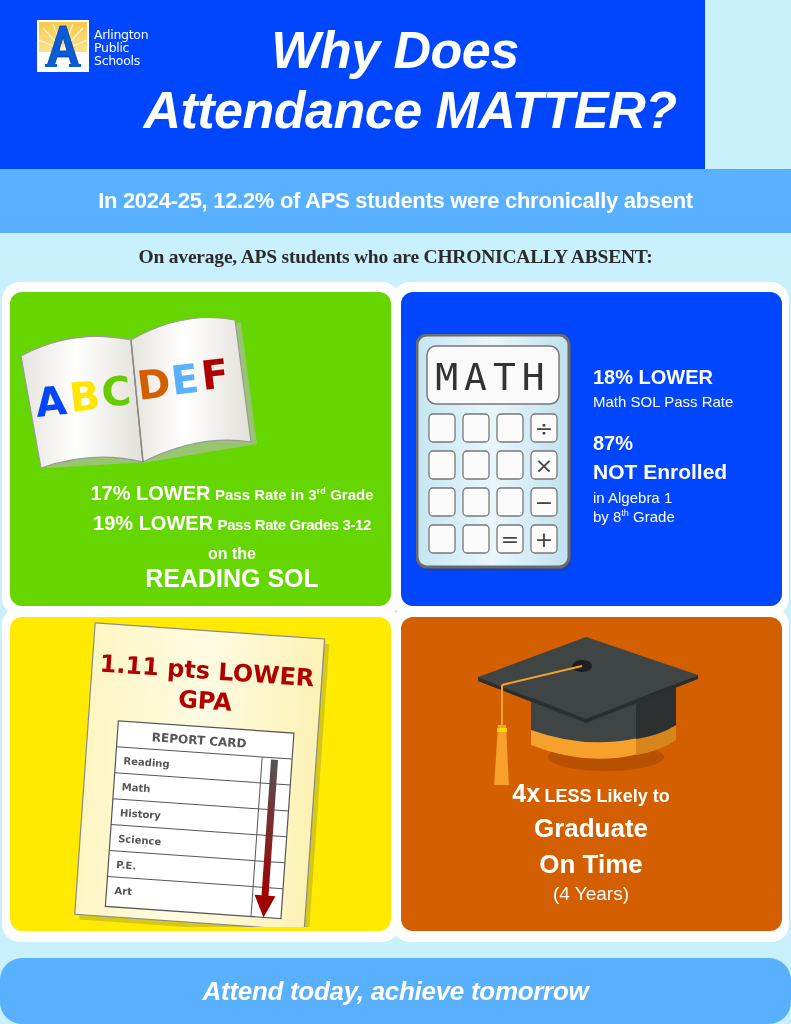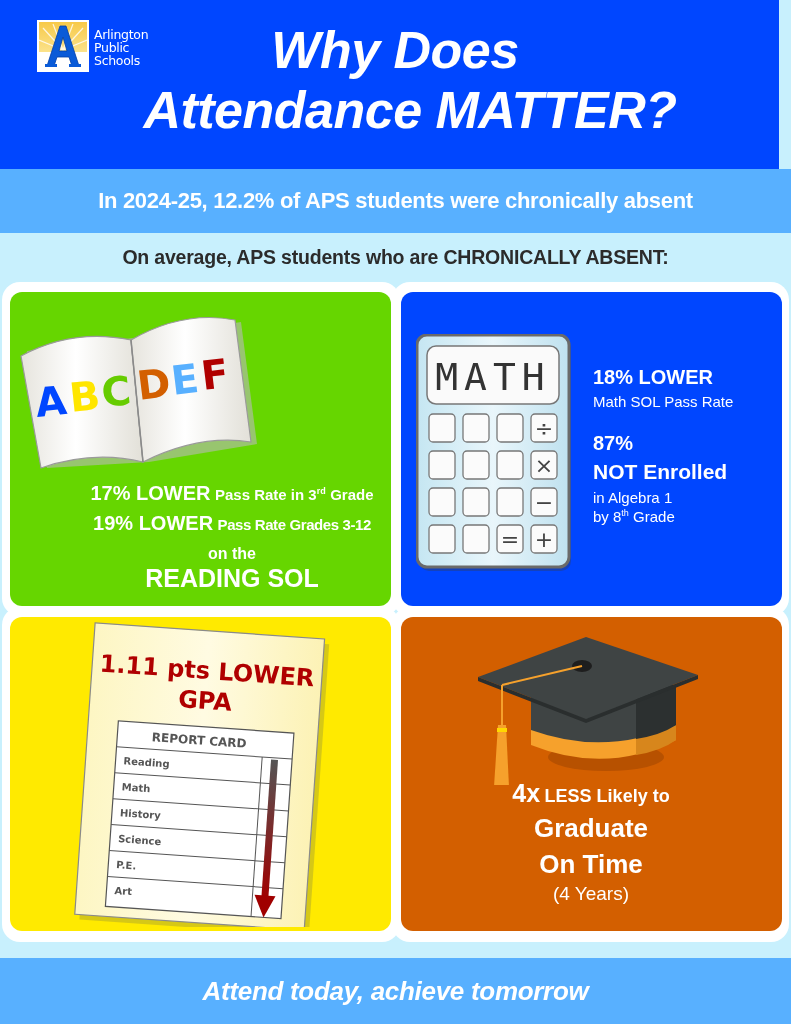--- a/index.html
+++ b/index.html
@@ -1,31 +1,31 @@
 <!DOCTYPE html>
 <html><head>
 <meta charset="utf-8">
 <style>
   * { box-sizing: border-box; margin: 0; padding: 0; }
   html, body { width: 791px; height: 1024px; overflow: hidden; }
   body { position: relative; background: #c8f0fd; font-family: "Liberation Sans", sans-serif; }
 
-  .header { position: absolute; left: 0; top: 0; width: 779px; height: 169px; background: #0046ff; }
+  .header { position: absolute; left: 0; top: 0; width: 705px; height: 169px; background: #0046ff; }
   .logo { position: absolute; left: 37px; top: 20px; display: flex; align-items: flex-start; }
   .logo-box { width: 52px; height: 52px; border: 2px solid #ffffff; background: linear-gradient(to bottom, #f7c948 0%, #fbe28a 62%, #ffffff 62%, #ffffff 100%); position: relative; overflow: hidden; }
   .logo-box svg { position: absolute; left: 0; top: 0; }
   .logo-text { color: #ffffff; font-size: 12.5px; line-height: 13px; margin-left: 5px; margin-top: 8px; font-family: "DejaVu Sans", sans-serif; letter-spacing: -0.3px; }
   .title { position: absolute; left: 150px; width: 630px; text-align: center; color: #ffffff; font-weight: bold; font-style: italic; font-size: 52px; line-height: 56px; letter-spacing: -0.5px; }
   .title.l1 { top: 22px; left: 130px; width: 530px; }
   .title.l2 { top: 82px; left: 30px; width: 760px; }
 
   .stat-band { position: absolute; left: 0; top: 169px; width: 791px; height: 64px; background: #58b0ff; display: flex; align-items: center; justify-content: center; }
   .stat-band span { color: #ffffff; font-weight: bold; font-size: 22px; letter-spacing: -0.3px; }
 
-  .subhead { position: absolute; left: 0; top: 233px; width: 791px; height: 48px; display: flex; align-items: center; justify-content: center; }
+  .subhead { position: absolute; left: 0; top: 233px; width: 791px; height: 48px; display: flex; align-items: center; justify-content: center; font-family: Liberation Serif, serif; }
   .subhead span { color: #2b2b2b; font-weight: bold; font-size: 19.5px; letter-spacing: -0.2px; }
 
   .card-frame { position: absolute; background: #ffffff; border-radius: 18px; }
   .card { position: absolute; border-radius: 12px; overflow: hidden; }
   .green { background: #66d600; }
   .blue { background: #0046ff; }
   .yellow { background: #ffea00; }
   .orange { background: #d35f00; }
   .abs { position: absolute; }
 
@@ -34,21 +34,21 @@
   .big { font-size: 20px; }
   .small { font-size: 15px; }
   sup { font-size: 9px; vertical-align: super; line-height: 0; }
 
   
   .math-text { position: absolute; left: 192px; color: #ffffff; white-space: nowrap; }
   .math-head { font-weight: bold; font-size: 20px; }
   .math-sub { font-size: 15px; line-height: 19px; }
 
   
-  .footer { position: absolute; left: 0; top: 958px; width: 791px; height: 66px; background: #58b0ff; display: flex; align-items: center; justify-content: center; }
+  .footer { position: absolute; left: 0; top: 958px; width: 791px; height: 66px; background: #58b0ff; display: flex; align-items: center; justify-content: center; border-radius: 22px; }
   .footer span { color: #ffffff; font-weight: bold; font-style: italic; font-size: 26px; letter-spacing: -0.3px; }
 
   
   .grad-text { position: absolute; left: 0; width: 380px; text-align: center; color: #ffffff; font-weight: bold; white-space: nowrap; }
 </style>
 </head>
 <body>
 
 <div class="header">
   <div class="logo">

